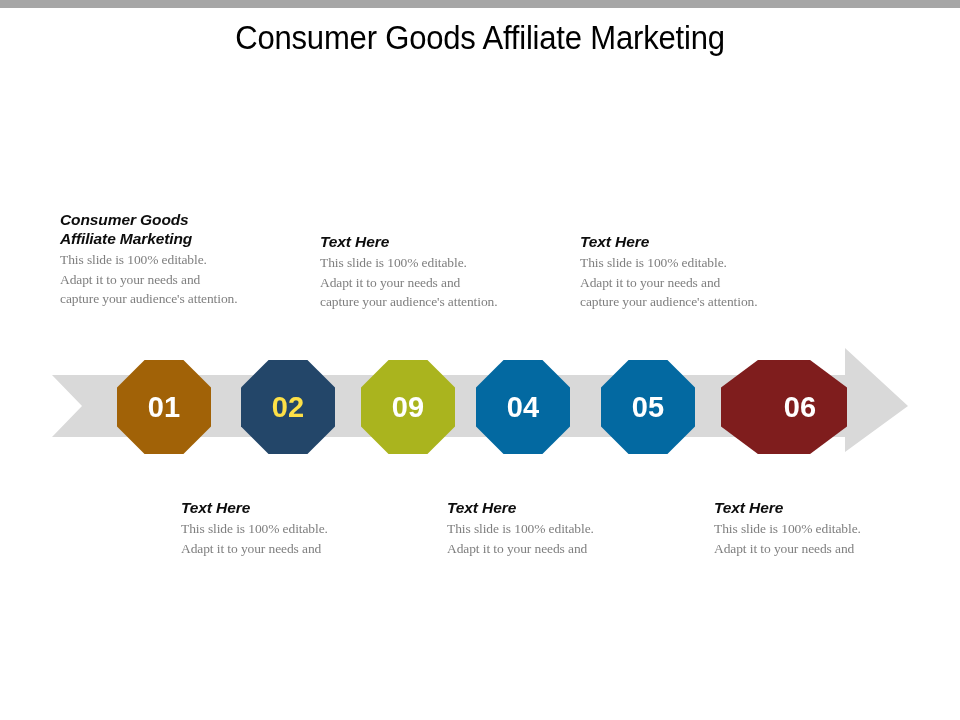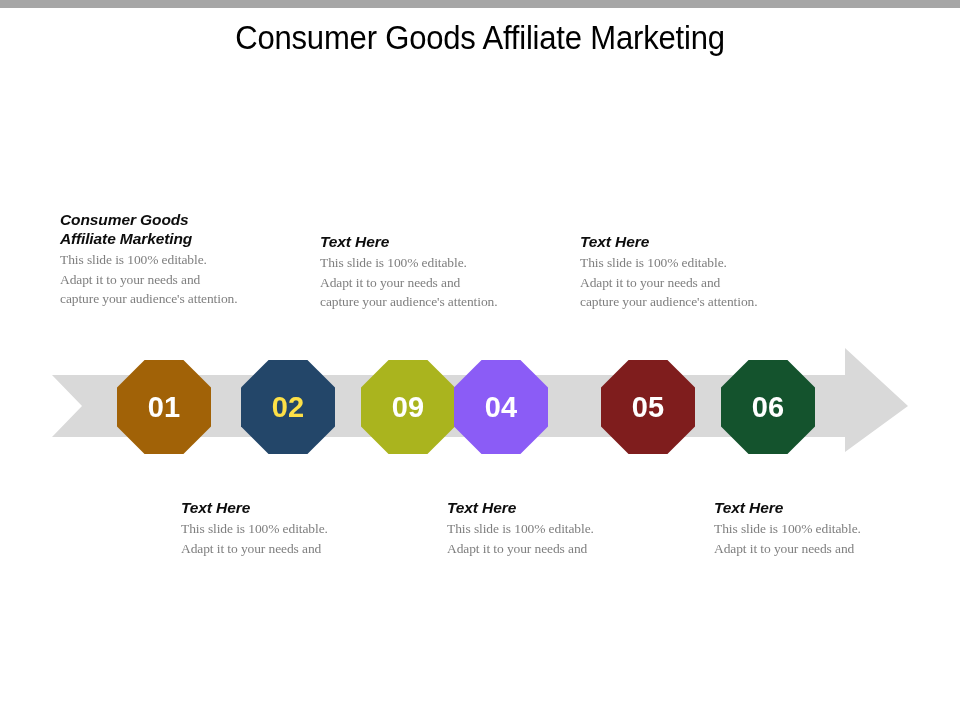--- a/index.html
+++ b/index.html
@@ -131,29 +131,29 @@
     </div>
 
     <div class="octagon" id="oct-1" style="left: 241px; background: rgb(35, 70, 105);">
       <span class="octagon-number" style="color: #fde047;">02</span>
     </div>
 
     <div class="octagon" id="oct-2" style="left: 361px; background: rgb(170, 180, 30);">
       <span class="octagon-number" style="color: rgb(255, 255, 255);">09</span>
     </div>
 
-    <div class="octagon" id="oct-3" style="left: 454px; background: #8b5cf6; align-items: center;">
+    <div class="octagon" id="oct-3" style="left: 476px; background: #0369a1; align-items: center;">
       <span class="octagon-number" style="color: rgb(255, 255, 255);">04</span>
     </div>
 
-    <div class="octagon" id="oct-4" style="left: 601px; background: #7f1d1d;">
+    <div class="octagon" id="oct-4" style="left: 601px; background: #0369a1;">
       <span class="octagon-number" style="color: rgb(255, 255, 255);">05</span>
     </div>
 
-    <div class="octagon" id="oct-5" style="left: 721px; background: #14532d;">
+    <div class="octagon" id="oct-5" style="left: 721px; background: #7f1d1d; padding-left: 32px;">
       <span class="octagon-number" style="color: rgb(255, 255, 255);">06</span>
     </div>
 
   </div>
 
   <div class="text-block" style="left:60px; top:210px; width:180px;">
     <p class="tb-heading" style="color: rgb(13, 13, 13);">Consumer Goods Affiliate Marketing</p>
     <p class="tb-body" style="color: rgb(127, 127, 127);">This slide is 100% editable. Adapt it to your needs and capture your audience's attention.</p>
   </div>
 

